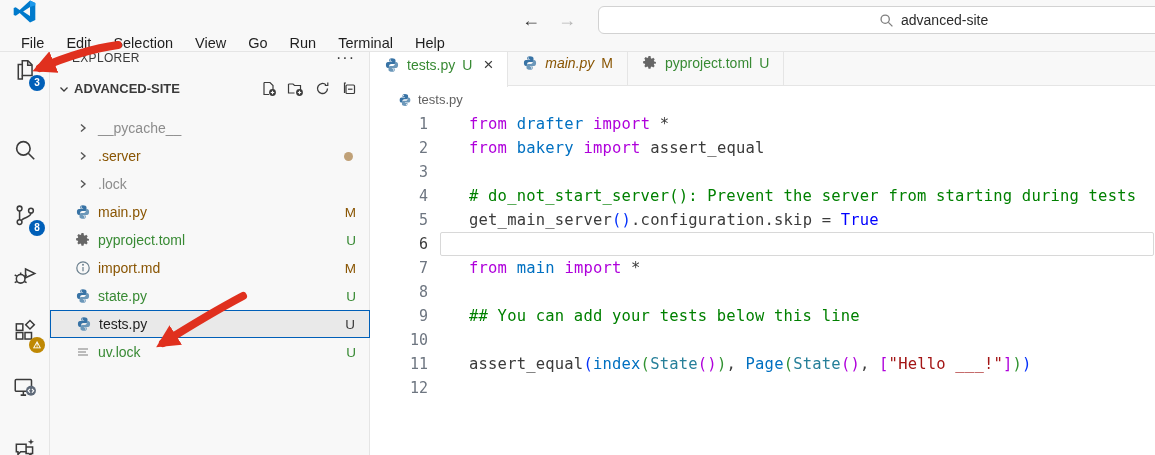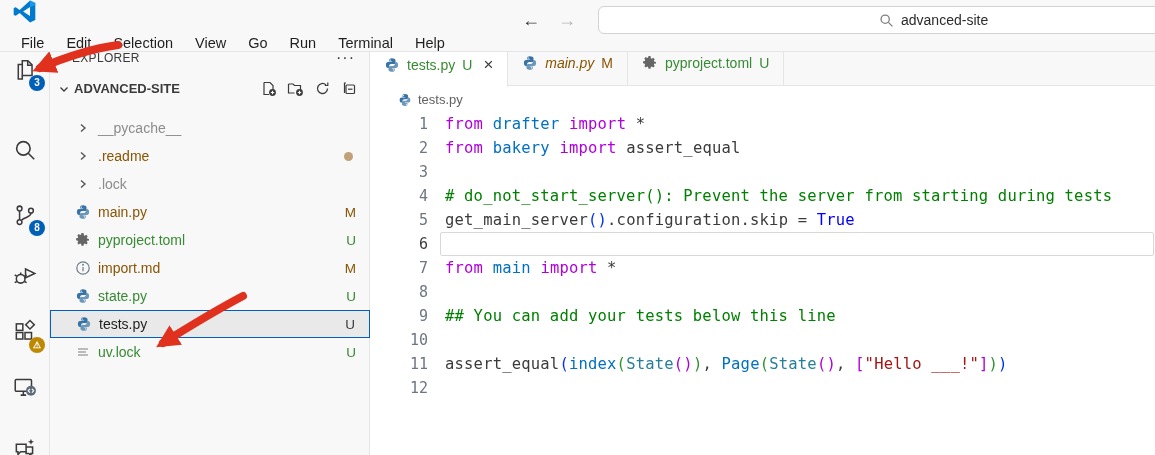--- a/index.html
+++ b/index.html
@@ -62,21 +62,21 @@
   .tab-close { font-size:17px; color:#3b3b3b; margin-left:4px; line-height:1; }
   
   .breadcrumb { position:absolute; left:370px; top:87px; width:785px; height:25px;
     display:flex; align-items:center; padding-left:28px; gap:6px; font-size:13px; color:#616161; background:#fff; }
   .breadcrumb svg { width:14px; height:14px; }
   
   .code-area { position:absolute; left:370px; top:112px; width:785px; height:343px; background:#fff;
     font-family:"DejaVu Sans Mono","Liberation Mono",monospace; }
   .code-line { height:24px; display:flex; align-items:center; position:relative; }
   .gutter { width:58px; text-align:right; font-size:15px; color:#6e7681; flex:0 0 auto; }
-  .code-text { margin-left:17px; font-size:15.5px; white-space:pre; letter-spacing:.2px; }
+  .code-text { margin-left:41px; font-size:15.5px; white-space:pre; letter-spacing:.2px; }
   .code-line.current .gutter { color:#3b3b3b; }
   .current-box { position:absolute; left:70px; right:1px; top:0; bottom:0; border:1px solid #d8d8d8; border-radius:2px; }
   .tk-kw{color:var(--tok-kw)} .tk-mod{color:var(--tok-mod)} .tk-pl{color:var(--tok-pl)}
   .tk-com{color:var(--tok-com)} .tk-str{color:var(--tok-str)} .tk-bool{color:var(--tok-bool)}
   .tk-b1{color:var(--tok-b1)} .tk-b2{color:var(--tok-b2)} .tk-b3{color:var(--tok-b3)}
   .tk-cls{color:var(--tok-cls)} .tk-fn{color:var(--tok-fn)}
   
   .anno { position:absolute; left:0; top:0; width:1155px; height:455px; z-index:50; pointer-events:none; }
 </style>
 </head>
@@ -210,21 +210,21 @@
           </svg>
         </span>
         <span class="tree-label" style="color: rgb(140, 140, 140);">__pycache__</span>
       </div>
       <div class="tree-row">
         <span class="tree-icon">
           <svg viewBox="0 0 16 16" fill="none" stroke="#555" stroke-width="1.4">
             <polyline points="6,4.5 10,8 6,11.5"></polyline>
           </svg>
         </span>
-        <span class="tree-label" style="color: rgb(137, 85, 3);">.readme</span>
+        <span class="tree-label" style="color: rgb(137, 85, 3);">.server</span>
         <span class="tree-dot"></span>
       </div>
       <div class="tree-row">
         <span class="tree-icon">
           <svg viewBox="0 0 16 16" fill="none" stroke="#555" stroke-width="1.4">
             <polyline points="6,4.5 10,8 6,11.5"></polyline>
           </svg>
         </span>
         <span class="tree-label" style="color: rgb(140, 140, 140);">.lock</span>
       </div>

